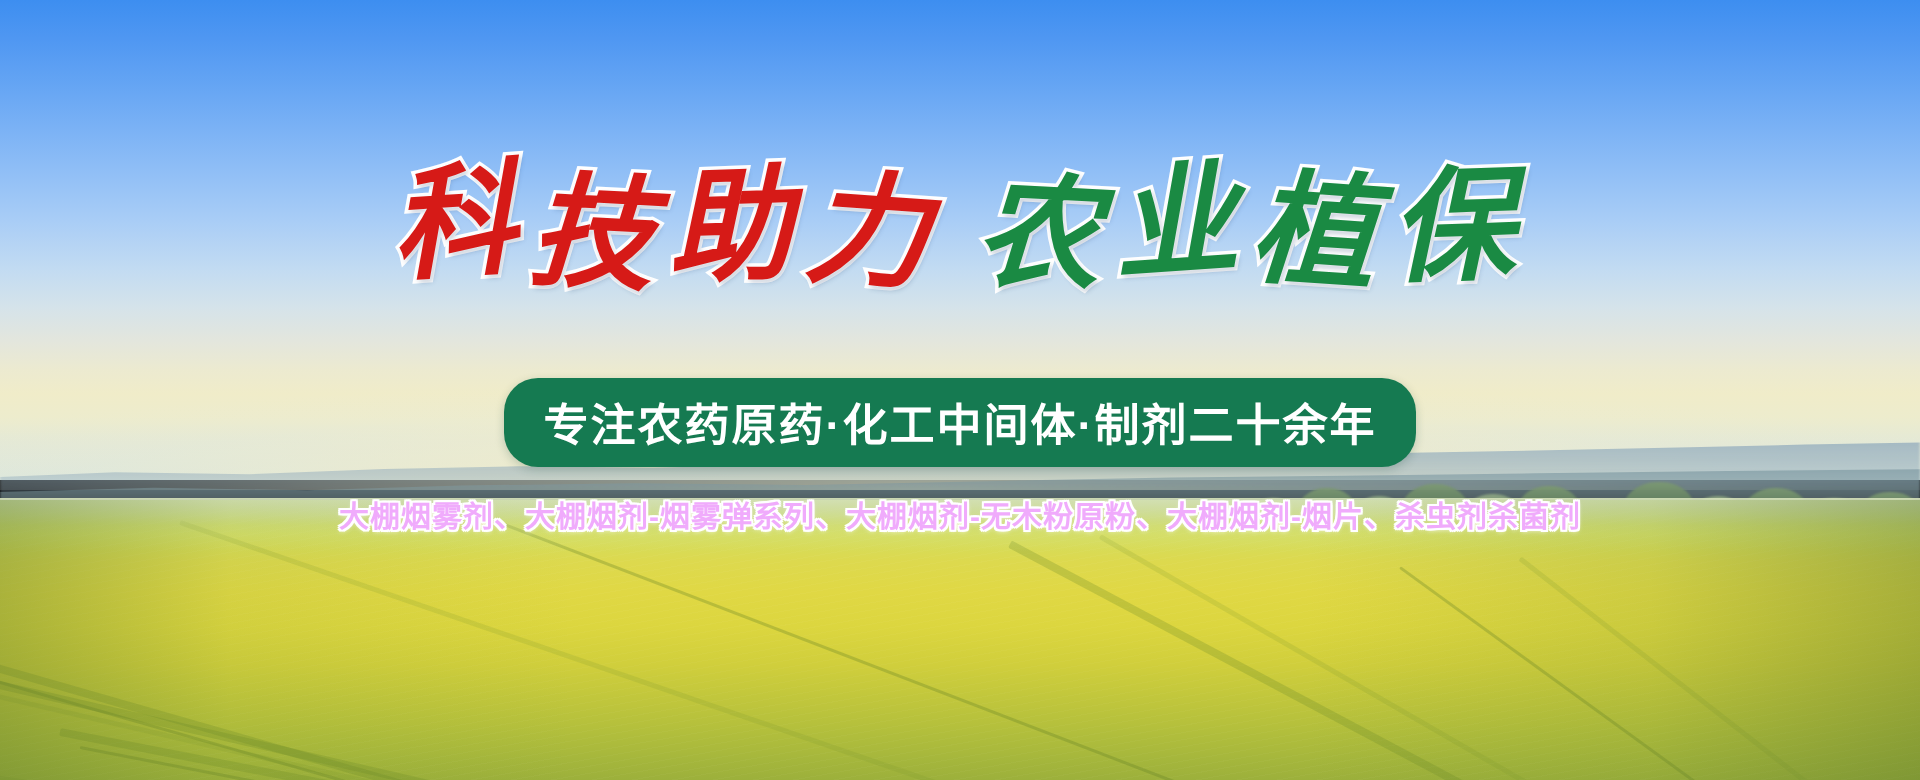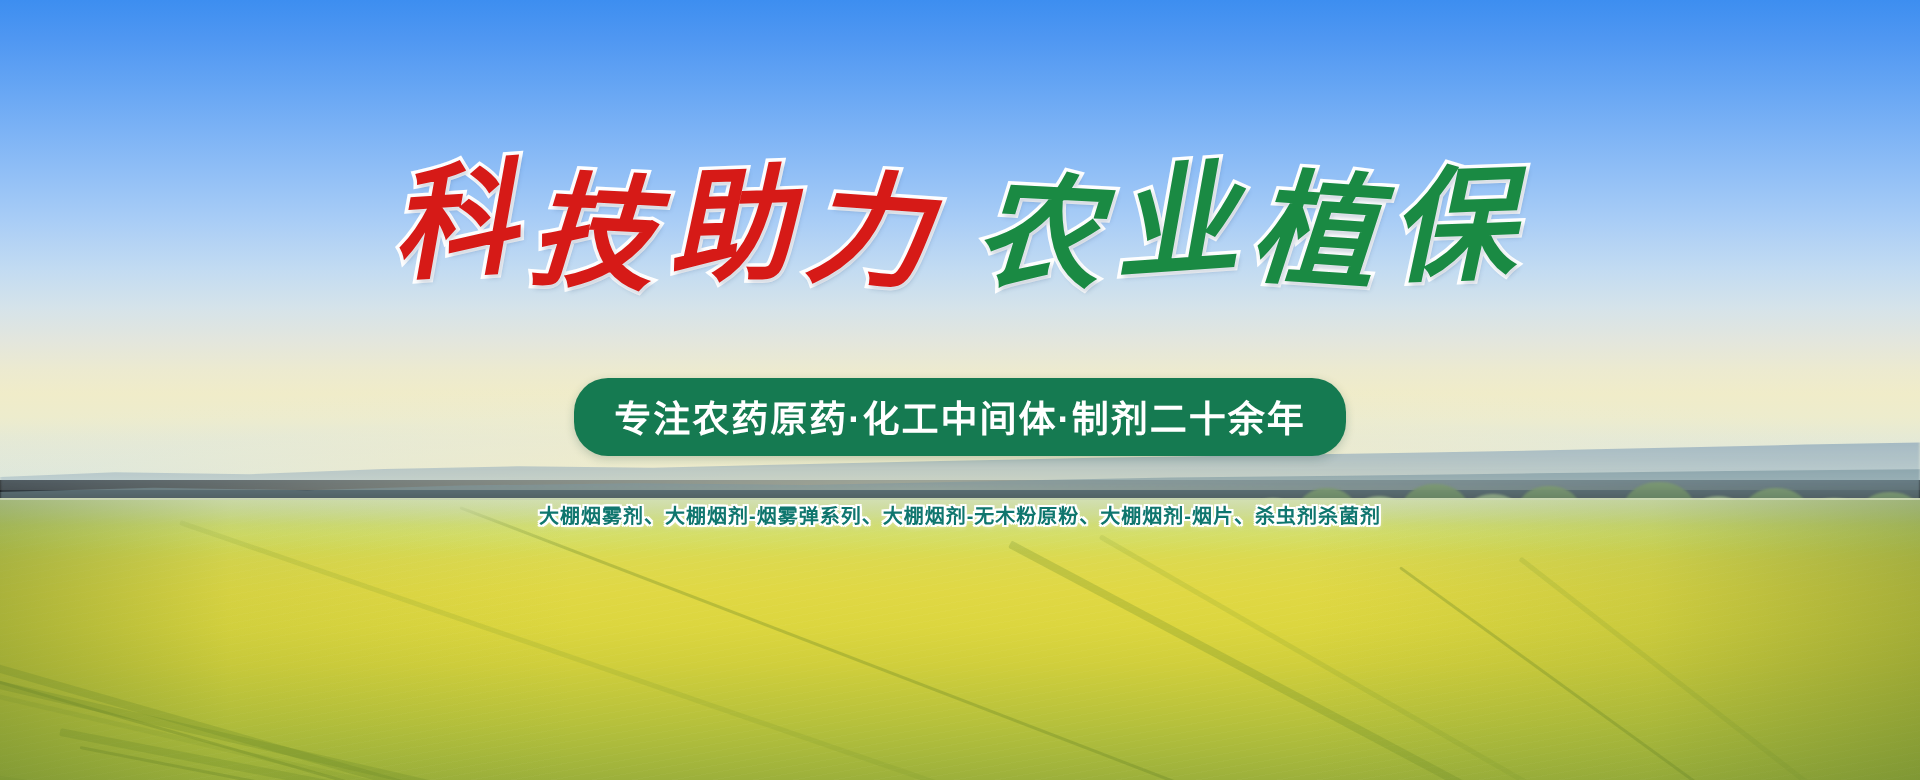--- a/index.html
+++ b/index.html
@@ -172,37 +172,37 @@
 
   
   .badge-row{
     position:absolute; left:0; right:0; top:378px;
     display:flex; justify-content:center;
   }
   .badge{
     display:inline-block;
     background:#157a51;
     color:#ffffff;
-    font-size:37px;
+    font-size:45px;
     font-weight:700;
     letter-spacing:2px;
     padding:11px 40px 13px 40px;
     border-radius:34px;
     box-shadow:0 3px 10px rgba(20,70,50,.22);
     white-space:nowrap;
   }
 
   
   .desc{
     position:absolute; left:0; right:0; top:497px;
   }
   .desc-line{
-    font-size:20px;
+    font-size:30px;
     font-weight:700;
-    color:#0f766e;
+    color:#f0abfc;
     letter-spacing:1px;
     line-height:39px;
     white-space:nowrap;
     text-shadow:
       -2px -2px 0 #fff,  2px -2px 0 #fff,
       -2px  2px 0 #fff,  2px  2px 0 #fff,
       -2px  0   0 #fff,  2px  0   0 #fff,
        0   -2px 0 #fff,  0    2px 0 #fff,
        0 2px 5px rgba(255,255,255,.9);
   }

